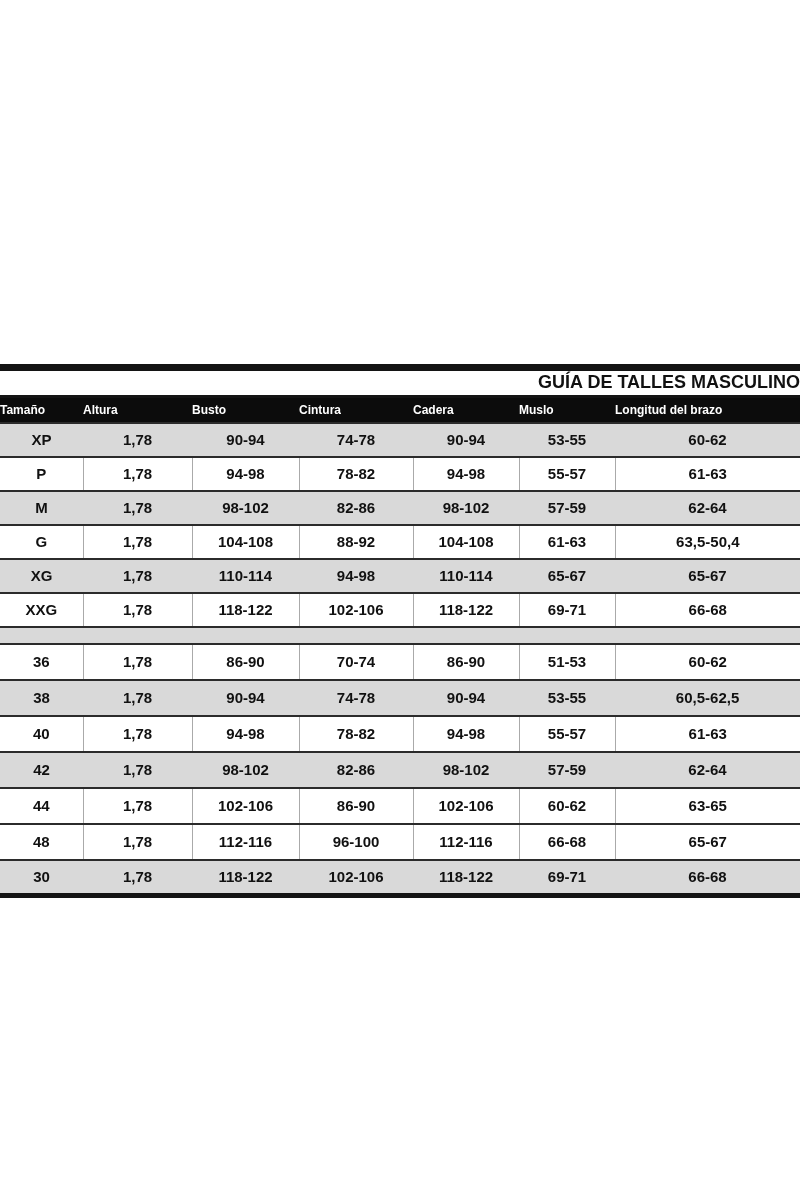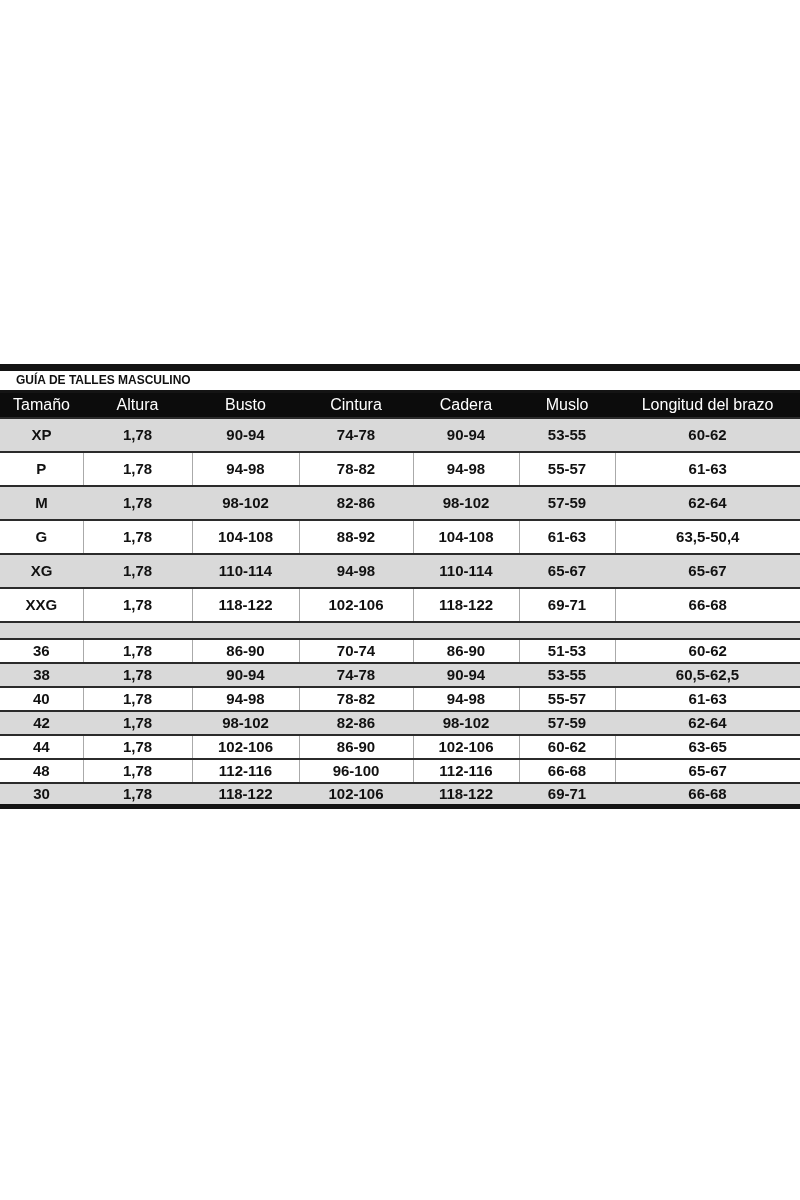--- a/index.html
+++ b/index.html
@@ -19,48 +19,48 @@
     width: 800px;
     border-collapse: collapse;
     table-layout: fixed;
     border-top: 7px solid var(--line-dark, #141414);
     border-bottom: 5px solid var(--line-dark, #141414);
   }
   .title-row td {
     background: #ffffff;
     color: var(--text-black, #111111);
     font-weight: bold;
-    font-size: 12px;
-    text-align: left;
+    font-size: 18px;
+    text-align: right;
     height: 24px;
     padding: 1px 0 2px 16px;
     border-bottom: 3px solid var(--line-dark, #141414);
   }
   .header-row th {
     background: var(--header-bg, #0c0c0c);
     color: var(--header-text, #ffffff);
-    font-weight: normal;
-    font-size: 16px;
-    text-align: center;
+    font-weight: bold;
+    font-size: 12px;
+    text-align: left;
     height: 26px;
     padding: 2px 0;
   }
   .data-row td {
     color: var(--text-black, #111111);
     font-weight: bold;
     font-size: 15px;
     text-align: center;
     padding: 1px 0;
     border-top: 2px solid var(--line-mid, #2b2b2b);
     border-bottom: 2px solid var(--line-mid, #2b2b2b);
     overflow: hidden;
     white-space: nowrap;
   }
   .letter-section .data-row td { height: 34px; }
-  .numeric-section .data-row td { height: 24px; }
+  .numeric-section .data-row td { height: 36px; }
   .row-gray td { background: var(--stripe-gray, #d9d9d9); }
   .row-white td { background: #ffffff; }
   .row-white td + td { border-left: 1px solid var(--cell-divider, #aaaaaa); }
   .separator-row td {
     background: var(--stripe-gray, #d9d9d9);
     height: 17px;
     border-top: 2px solid var(--line-mid, #2b2b2b);
     border-bottom: 2px solid var(--line-mid, #2b2b2b);
   }
 </style>

